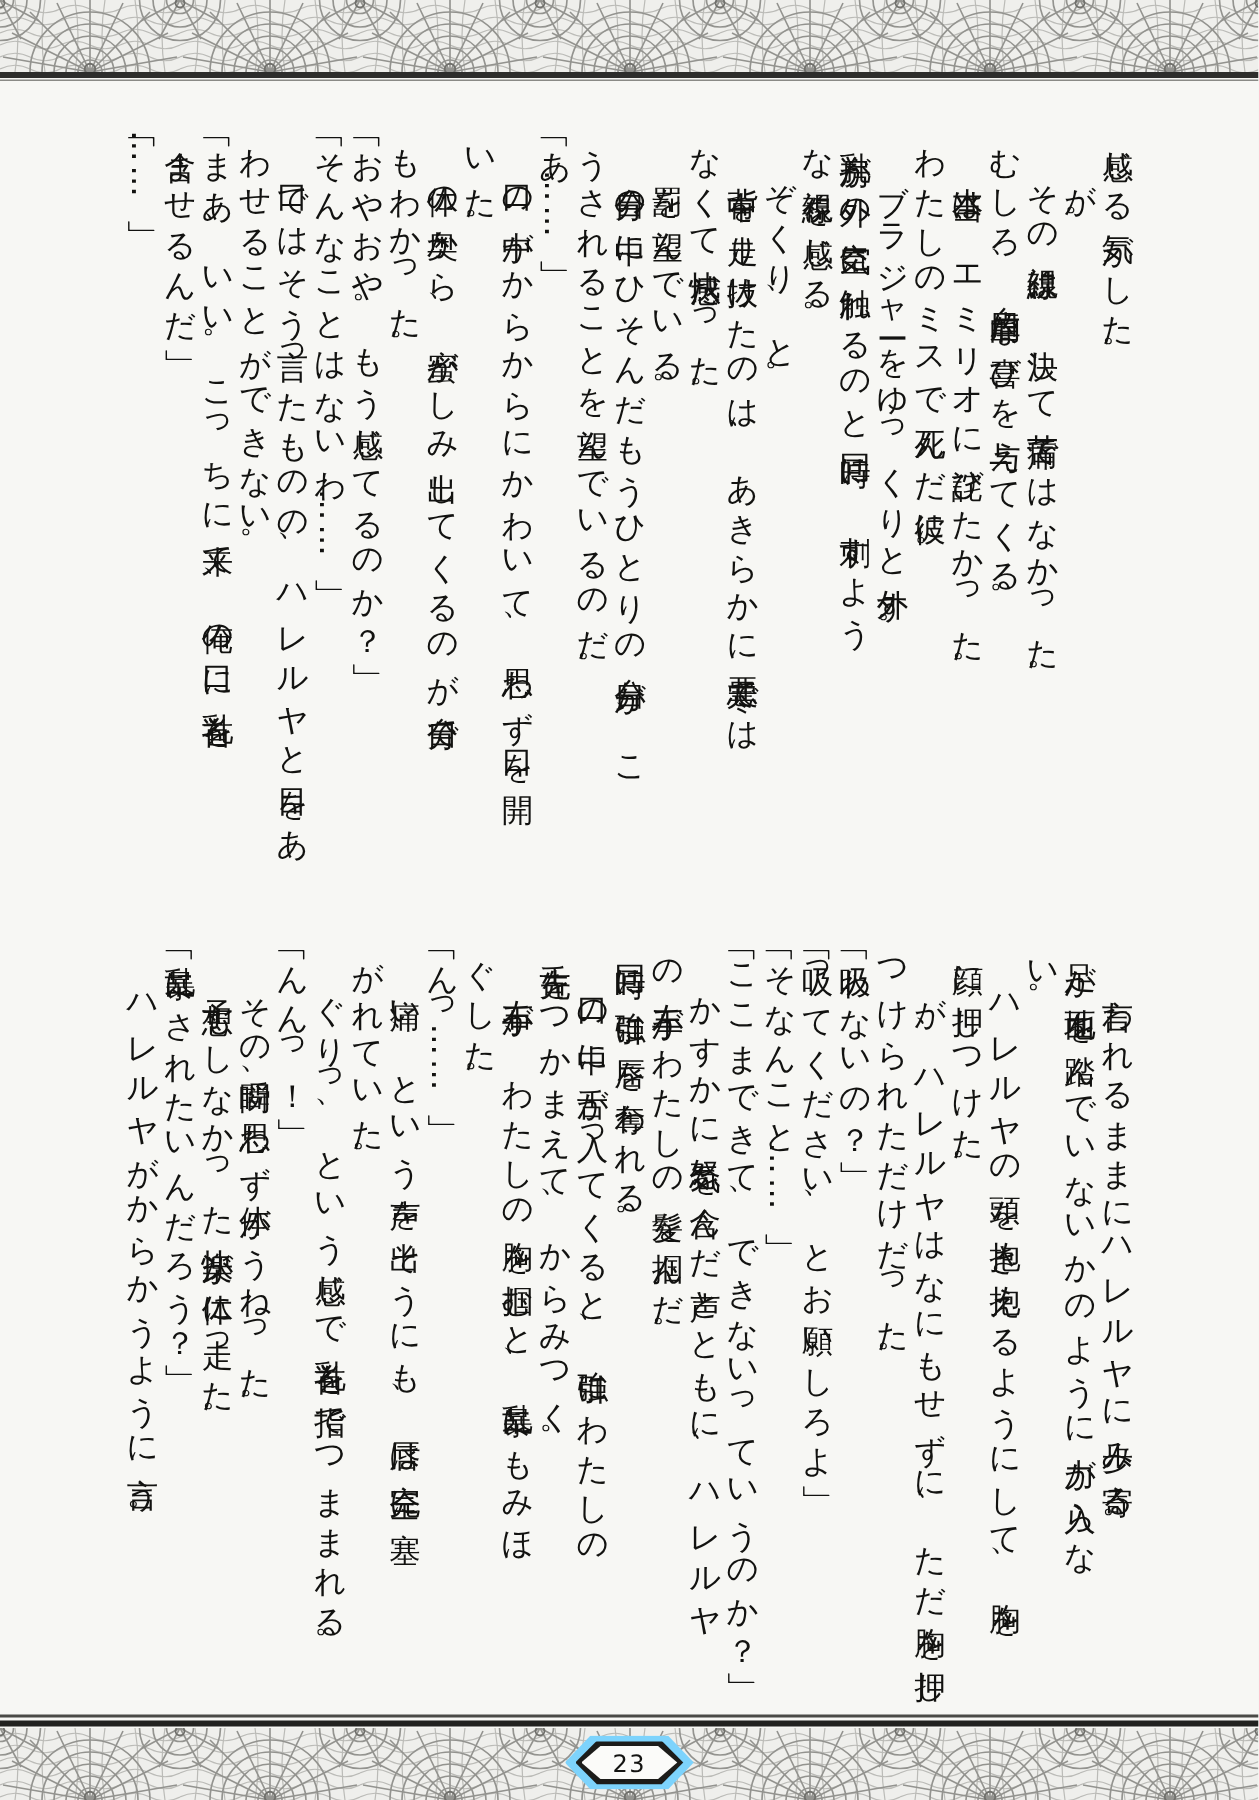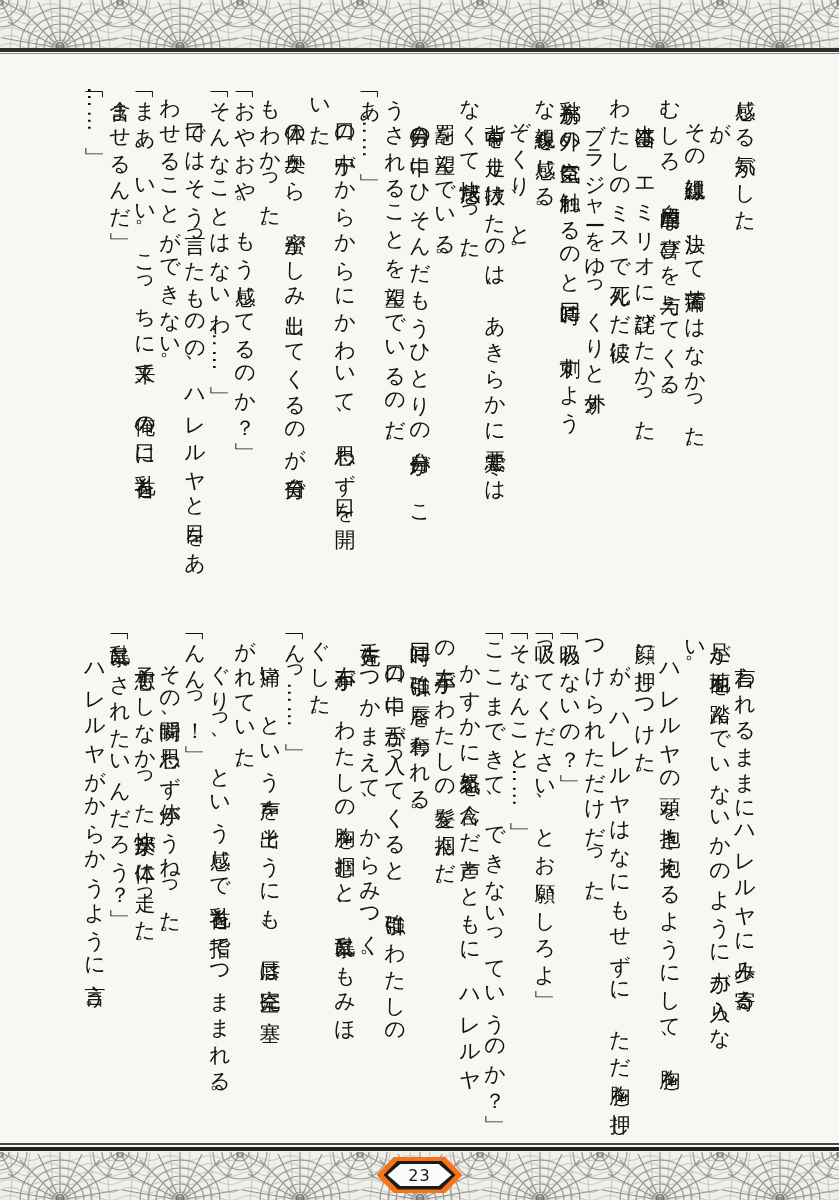--- a/index.html
+++ b/index.html
@@ -24,21 +24,21 @@
   .block-top{top:84px;right:82px;height:500px;width:676px;}
   .block-bottom{top:626px;right:82px;height:526px;width:676px;}
   .vblock p{margin:0;padding:0;}
   .vblock p.ind{padding-top:24px;}
 
   
   .badge{position:absolute;top:1157px;left:50%;transform:translateX(-50%);
          width:86px;height:36px;}
   .hex{clip-path:polygon(0% 50%,20% 0%,80% 0%,100% 50%,80% 100%,20% 100%);
        display:flex;align-items:center;justify-content:center;}
-  .hex-outer{width:86px;height:36px;background:#f97316;}
+  .hex-outer{width:86px;height:36px;background:#7dd3fc;}
   .hex-border{width:72px;height:29px;background:#1c1c1a;}
   .hex-inner{width:64px;height:22px;background:#fbfbf9;}
   .page-num{font-size:16px;color:#141412;letter-spacing:1px;
             font-family:"DejaVu Sans",sans-serif;}
 </style>
 </head>
 <body>
 
 <svg width="0" height="0" style="position:absolute" aria-hidden="true">
   <defs>

